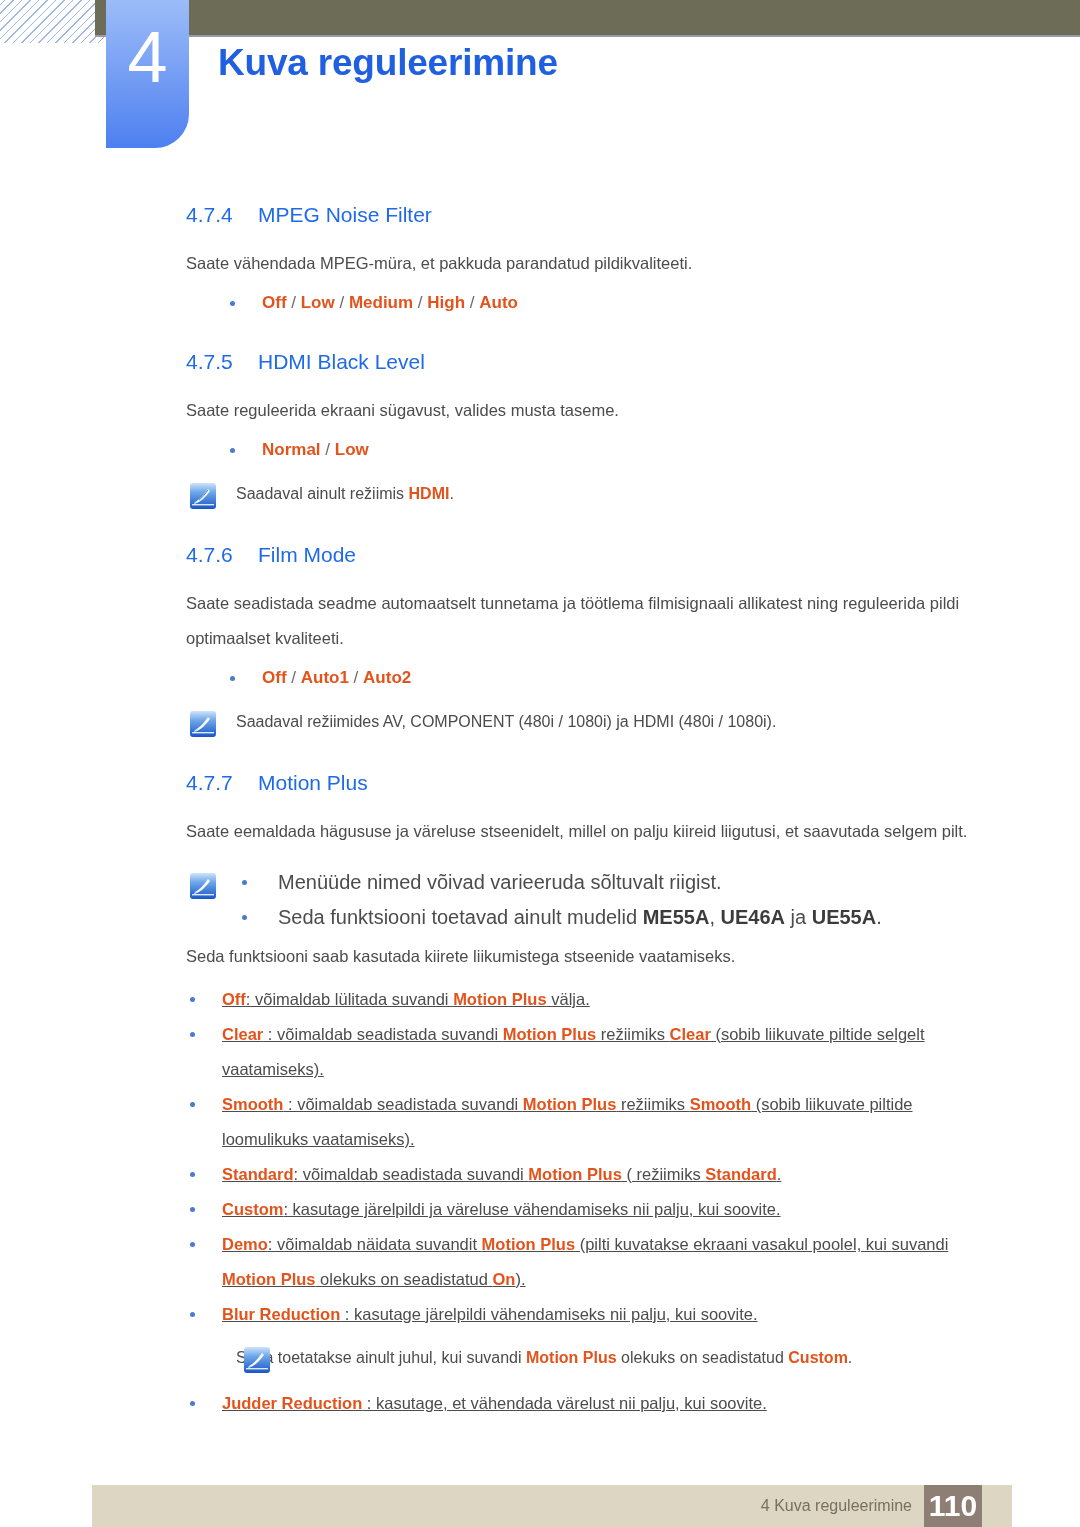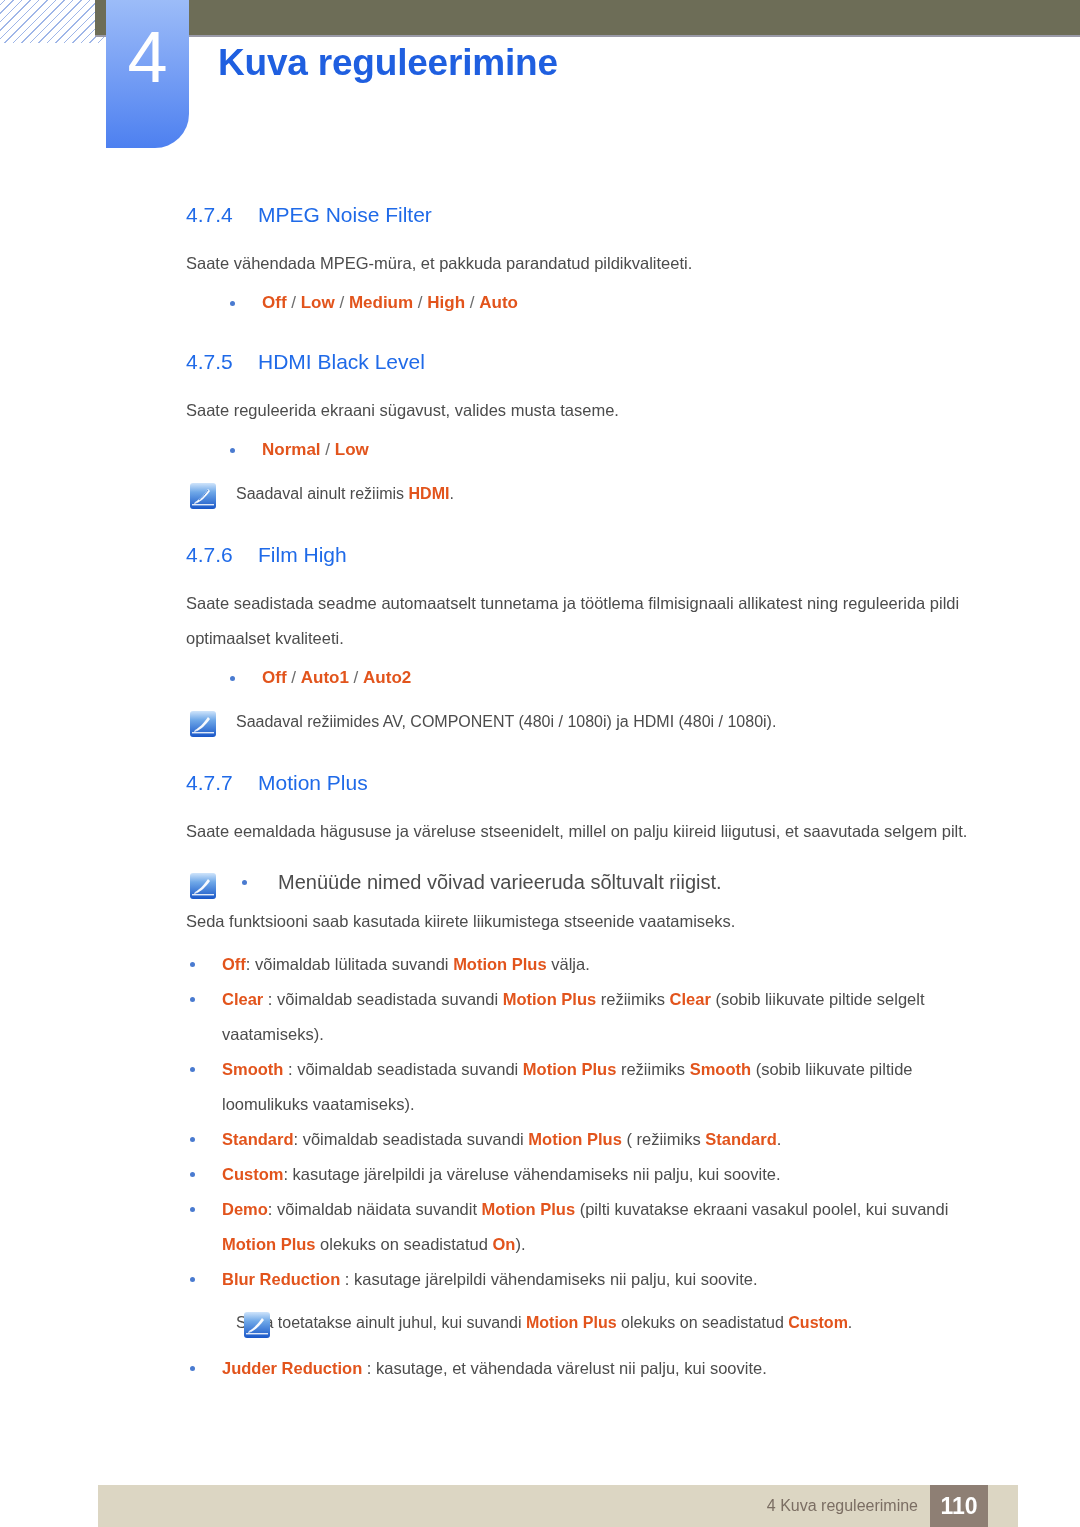--- a/index.html
+++ b/index.html
@@ -108,20 +108,21 @@
   }
 
   
   .bullet {
     position: relative;
     padding-left: 222px;
     padding-right: 116px;
     font-size: 16.5px;
     line-height: 35px;
     color: #4c4c4c;
+    text-decoration: underline;
   }
   .bullet > .dot {
     position: absolute;
     left: 190px;
     top: 15px;
     width: 5px;
     height: 5px;
     border-radius: 50%;
     background: #4a7bd0;
   }
@@ -207,21 +208,21 @@
   }
 
   .sp-lg { height: 26px; }
   .sp-md { height: 16px; }
   .sp-sm { height: 8px; }
   .sp-xs { height: 4px; }
 
   
   .footer {
     position: absolute;
-    left: 98px;
+    left: 92px;
     bottom: 0;
     width: 920px;
     height: 42px;
     background: #dcd6c3;
   }
   .footer-text {
     position: absolute;
     right: 100px;
     top: 11px;
     font-size: 16px;
@@ -229,21 +230,21 @@
     color: #7b6e63;
   }
   .page-box {
     position: absolute;
     right: 30px;
     top: 0;
     width: 58px;
     height: 42px;
     background: #8e7f74;
     color: #ffffff;
-    font-size: 23px;
+    font-size: 30px;
     font-weight: bold;
     line-height: 42px;
     text-align: center;
   }
 </style>
 </head>
 <body>
 
 <div class="page-header">
   <div class="hatch"></div>
@@ -297,21 +298,21 @@
         <path d="M9 17 C12 15 15 11 18 7" stroke="#2a6fd0" stroke-width="0.8" fill="none"></path>
         <rect x="2" y="21" width="22" height="1.4" fill="#ffffff" opacity="0.85"></rect>
       </svg>
     </span>
     <span>Saadaval ainult režiimis </span><span class="hl">HDMI</span><span>.</span>
   </div>
 
   <div class="sp-lg"></div>
 
   <h2 class="sec">
-    <span class="num">4.7.6</span><span>Film High</span>
+    <span class="num">4.7.6</span><span>Film Mode</span>
   </h2>
   <div class="sp-md"></div>
   <p class="body">Saate seadistada seadme automaatselt tunnetama ja töötlema filmisignaali allikatest ning reguleerida pildi optimaalset kvaliteeti.</p>
   <div class="sp-xs"></div>
   <div class="optrow">
     <span class="dot"></span>
     <span class="hl">Off</span><span class="sep"> / </span><span class="hl">Auto1</span><span class="sep"> / </span><span class="hl">Auto2</span>
   </div>
   <div class="sp-sm"></div>
   <div class="note">
@@ -341,20 +342,24 @@
         <rect x="0" y="0" width="26" height="26" rx="3" fill="url(#ng1)"></rect>
         <path d="M5 19 C9 17 13 13 18 6 L20 8 C15 15 11 18 7 20 Z" fill="#ffffff" opacity="0.95"></path>
         <path d="M5 19 L7 20 L4 21 Z" fill="#ffffff"></path>
         <rect x="2" y="21" width="22" height="1.4" fill="#ffffff" opacity="0.85"></rect>
       </svg>
     </span>
     <div class="nb">
       <span class="dot"></span>
       <span>Menüüde nimed võivad varieeruda sõltuvalt riigist.</span>
     </div>
+    <div class="nb">
+      <span class="dot"></span>
+      <span>Seda funktsiooni toetavad ainult mudelid </span><span class="bold-dark">ME55A</span><span>, </span><span class="bold-dark">UE46A</span><span> ja </span><span class="bold-dark">UE55A</span><span>.</span>
+    </div>
   </div>
 
   <div class="sp-xs"></div>
   <p class="body">Seda funktsiooni saab kasutada kiirete liikumistega stseenide vaatamiseks.</p>
   <div class="sp-sm"></div>
 
   <div class="bullet">
     <span class="dot"></span>
     <span class="hl">Off</span><span>: võimaldab lülitada suvandi </span><span class="hl">Motion Plus</span><span> välja.</span>
   </div>

